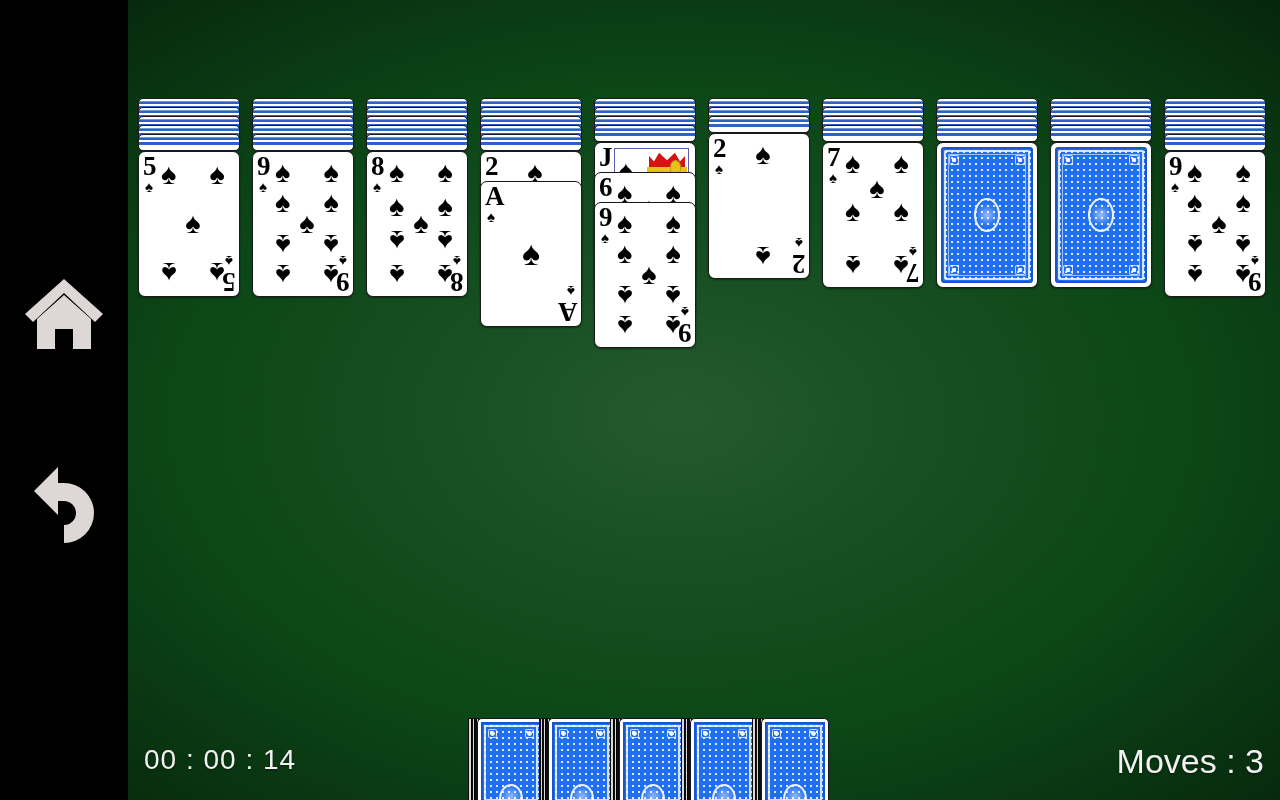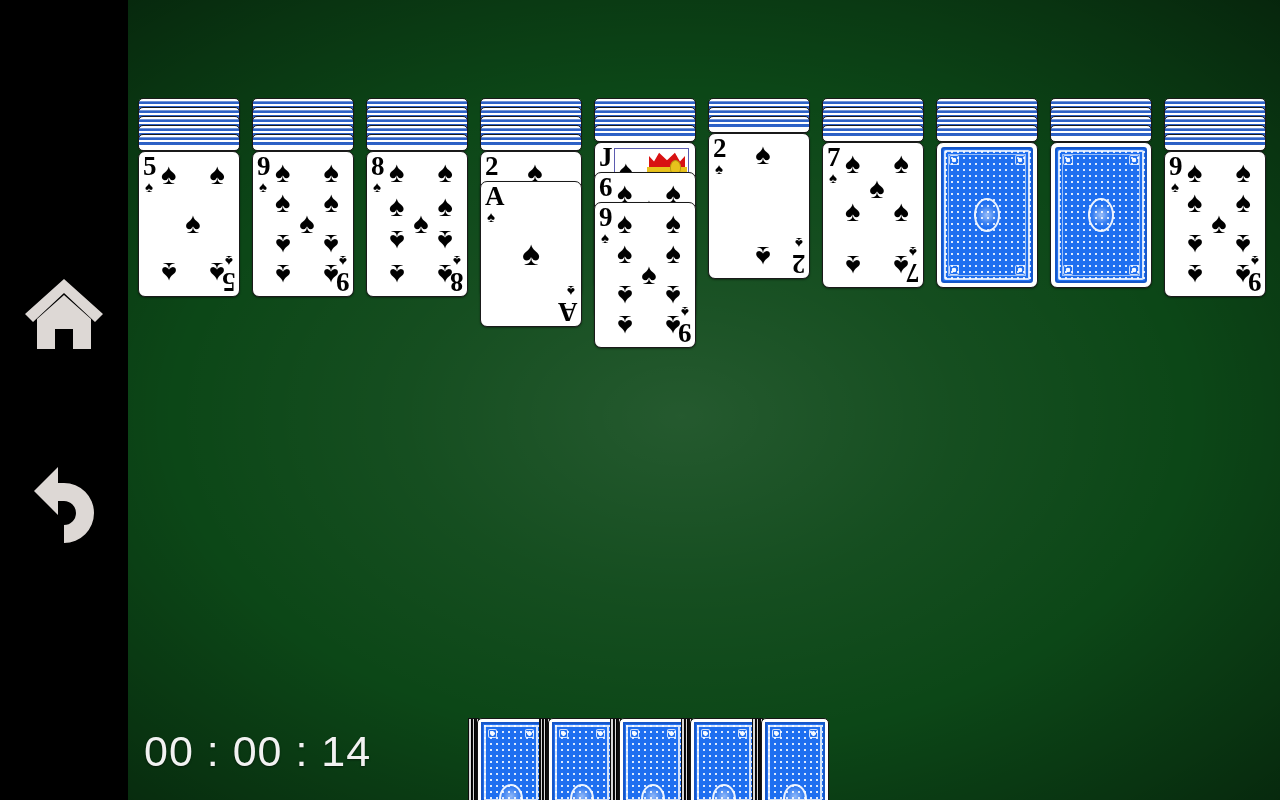--- a/index.html
+++ b/index.html
@@ -265,21 +265,21 @@
     position: absolute; left: 50%; bottom: -13px;
     width: 24px; height: 30px; margin-left: -12px;
     border-radius: 50%;
     border: 2px solid rgba(255,255,255,0.9);
     background: radial-gradient(circle at 50% 40%, rgba(255,255,255,0.5) 0%, rgba(255,255,255,0.1) 50%, rgba(31,111,240,0) 72%);
   }
 
   
   #timer {
     position: absolute; left: 144px; bottom: 24px;
-    font-size: 43px; color: #f2f2f2;
+    font-size: 28px; color: #f2f2f2;
     letter-spacing: 1px;
     z-index: 20;
     text-shadow: 0 1px 2px rgba(0,0,0,0.5);
   }
   #stats {
     position: absolute; right: 16px; bottom: 16px;
     text-align: right; z-index: 20;
   }
   .stat-row {
     font-size: 34px; color: #f2f2f2;
@@ -600,15 +600,16 @@
           <div class="cb-frame"></div>
           <div class="cb-c cc1"></div>
           <div class="cb-c cc2"></div>
           <div class="cb-med"></div>
         </div>
       </div>
     </div>
 
   <div id="timer">00 : 00 : 14</div>
   <div id="stats">
+    <div class="stat-row"><span class="stat-label">Moves : </span><span class="stat-val">3</span></div>
   </div>
 
 </div>
 
 </body></html>

